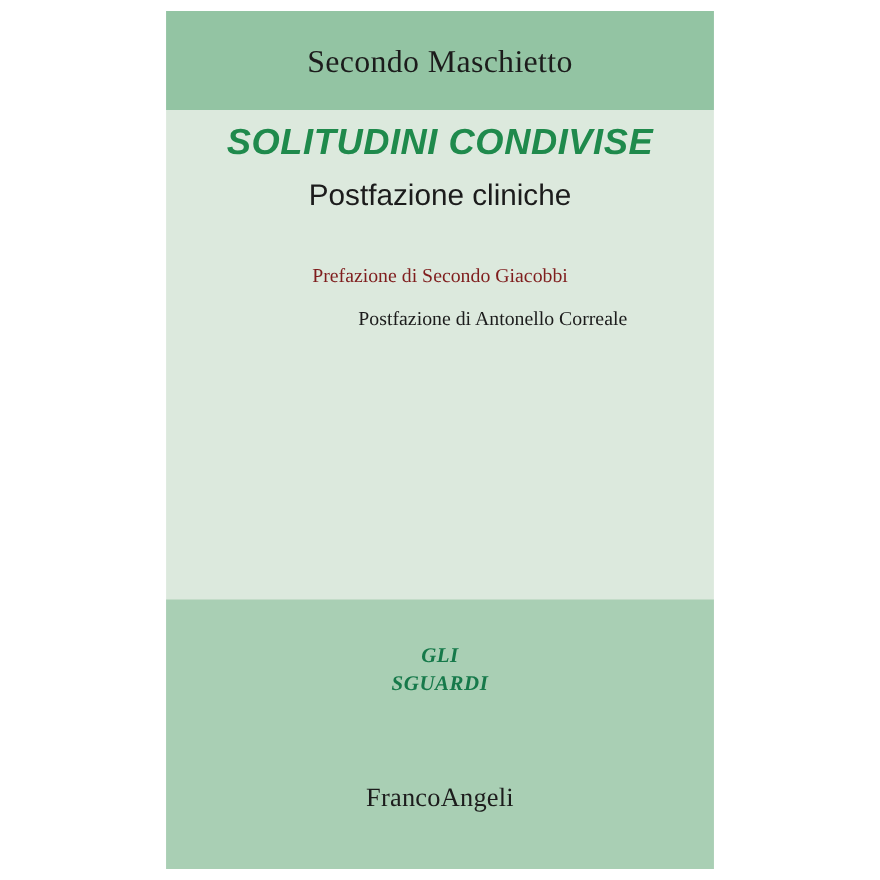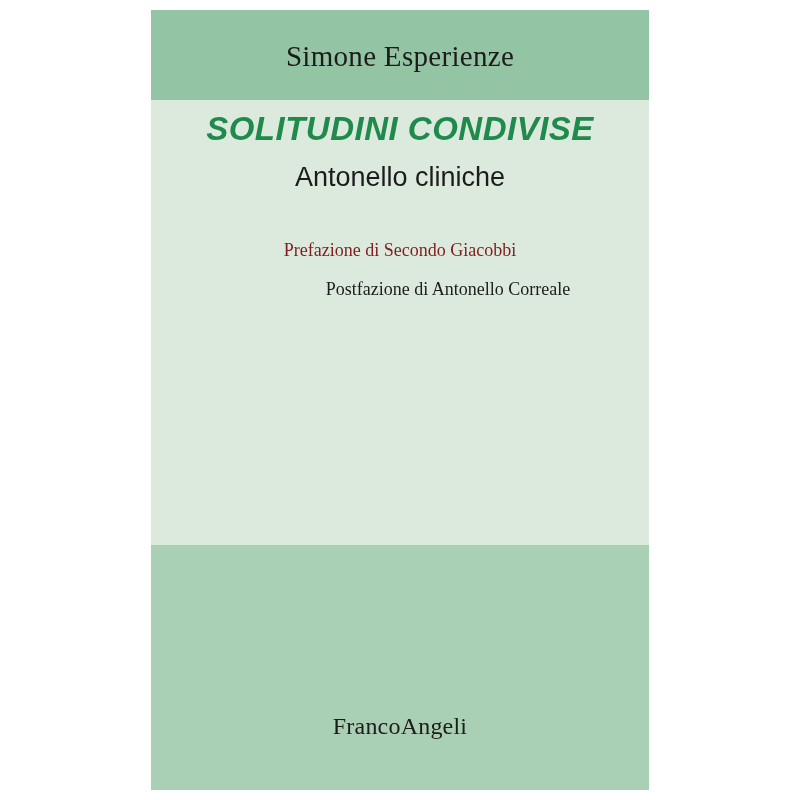--- a/index.html
+++ b/index.html
@@ -139,31 +139,35 @@
     letter-spacing: 0.2px;
   }
 </style>
 </head>
 <body>
 
 <div class="page">
   <div class="cover">
 
     <div class="author-band">
-      <div class="author-name">Simone Esperienze</div>
+      <div class="author-name">Secondo Maschietto</div>
     </div>
 
     <div class="title-main">SOLITUDINI CONDIVISE</div>
 
     <div class="subtitle">
-      <div>Antonello cliniche</div>
+      <div>Postfazione cliniche</div>
     </div>
 
     <div class="credit-line-1">Prefazione di Secondo Giacobbi</div>
 
     <div class="credit-line-2">Postfazione di Antonello Correale</div>
 
     <div class="series-band">
+      <div class="series-name">
+        <div>GLI</div>
+        <div>SGUARDI</div>
+      </div>
       <div class="publisher">FrancoAngeli</div>
     </div>
 
   </div>
 </div>
 
 </body></html>

